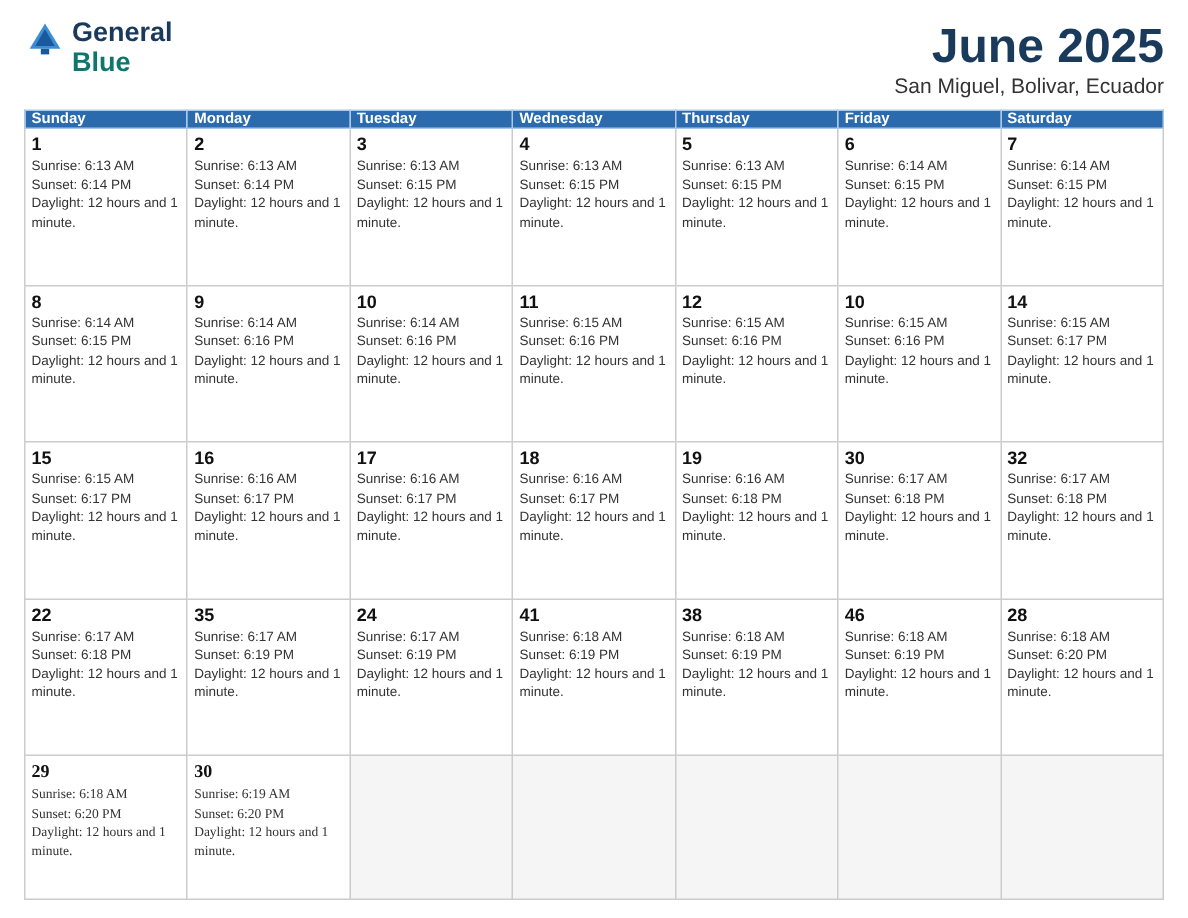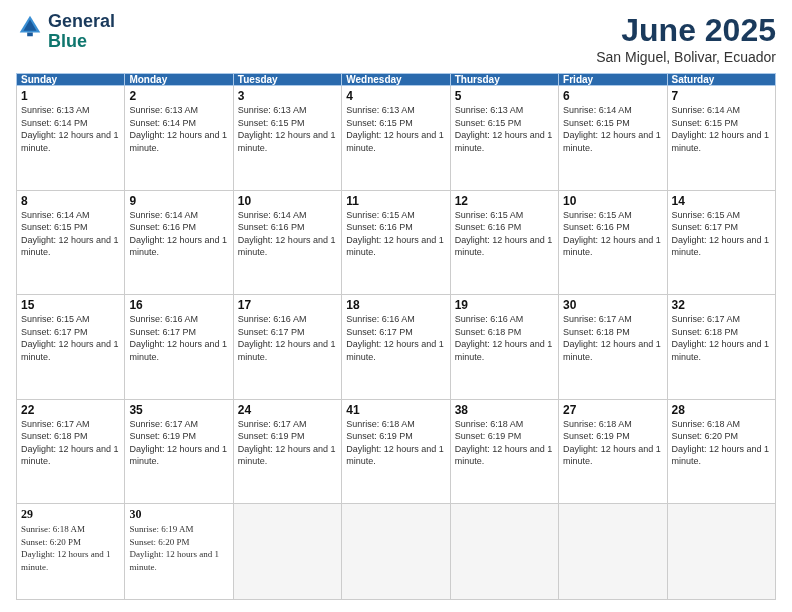--- a/index.html
+++ b/index.html
@@ -339,21 +339,21 @@
           </td>
           <td>
         <span class="day-num">38</span>
         <div class="day-info">
           Sunrise: 6:18 AM<br>
           Sunset: 6:19 PM<br>
           Daylight: 12 hours and 1 minute.
         </div>
           </td>
           <td>
-        <span class="day-num">27</span>
+        <span class="day-num">46</span>
         <div class="day-info">
           Sunrise: 6:18 AM<br>
           Sunset: 6:19 PM<br>
           Daylight: 12 hours and 1 minute.
         </div>
           </td>
           <td>
         <span class="day-num">28</span>
         <div class="day-info">
           Sunrise: 6:18 AM<br>

